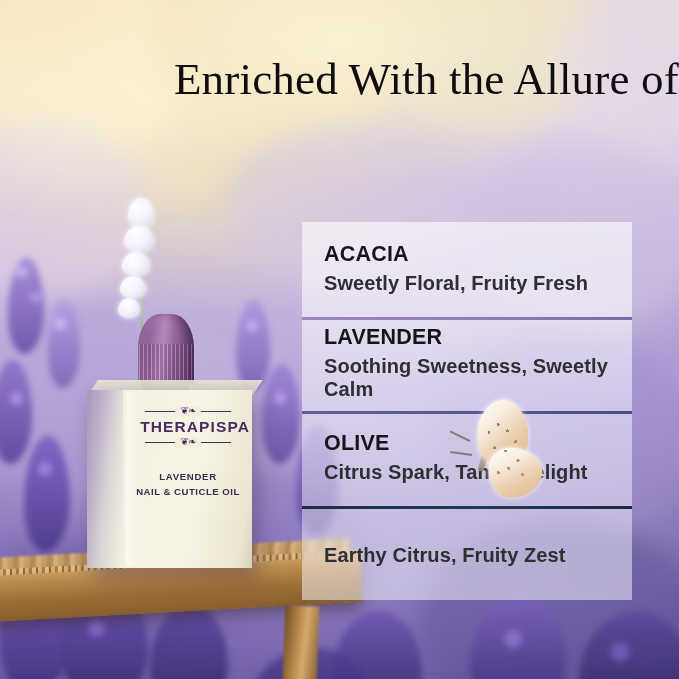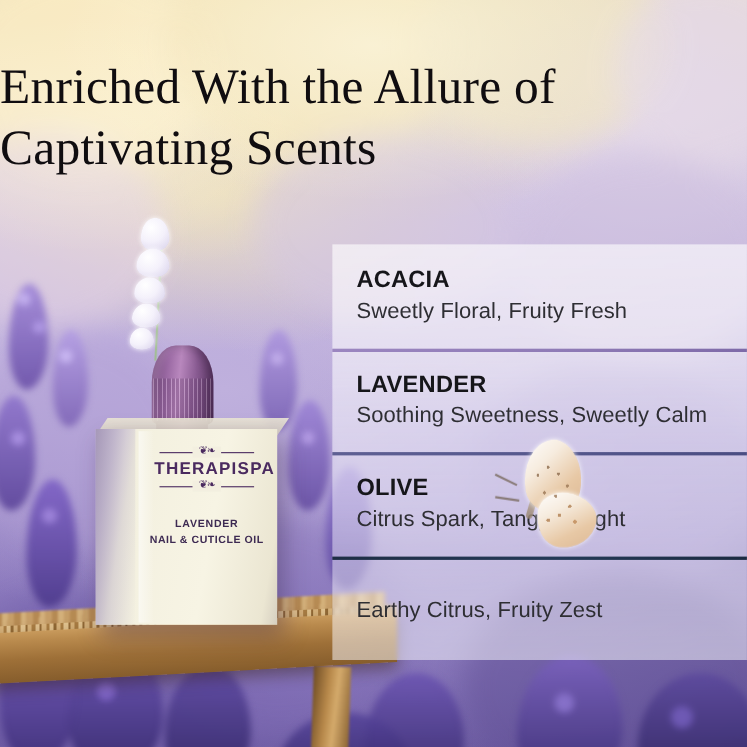--- a/index.html
+++ b/index.html
@@ -289,34 +289,34 @@
     width: 22px; height: 1.6px;
     background: rgba(120,105,92,.8);
     transform-origin: right center;
   }
 
   
   .headline {
     position: absolute;
     left: 0; top: 52px;
     width: 679px;
-    text-align: left;
+    text-align: right;
     font-family: "Liberation Serif", "DejaVu Serif", serif;
     font-size: 45px;
     line-height: 1.22;
     color: #100d10;
     letter-spacing: .2px;
   }
   .headline .hl-line { display: block; }
 
   
   .scent-panel {
     position: absolute;
     left: 302px; top: 222px;
-    width: 377px; height: 378px;
+    width: 330px; height: 378px;
     background: linear-gradient(180deg,
         rgba(255,255,255,.62) 0%,
         rgba(255,255,255,.58) 24%,
         rgba(250,250,255,.50) 50%,
         rgba(248,248,255,.46) 74%,
         rgba(250,250,255,.52) 100%);
     backdrop-filter: blur(2px);
     display: flex;
     flex-direction: column;
   }
@@ -343,21 +343,21 @@
     font-weight: 700;
     color: #16161a;
     letter-spacing: .2px;
     line-height: 1.1;
     position: relative;
     z-index: 2;
   }
   .scent-desc {
     margin-top: 5px;
     font-size: 20px;
-    font-weight: 400;
+    font-weight: 700;
     color: #2e2e33;
     letter-spacing: .1px;
     line-height: 1.15;
     position: relative;
     z-index: 2;
   }
 </style>
 </head>
 <body>
 
@@ -443,21 +443,20 @@
       <div class="brand-rule">
         <span class="brand-knot">❦❧</span>
       </div>
       <div class="label-sub1">LAVENDER</div>
       <div class="label-sub2">NAIL &amp; CUTICLE OIL</div>
     </div>
   </div>
 
   <div class="headline">
     <span class="hl-line">Enriched With the Allure of</span>
-    <span class="hl-line">Captivating Scents</span>
   </div>
 
   <div class="scent-panel">
 
     <div class="scent-row">
       <div class="scent-title">ACACIA</div>
       <div class="scent-desc">Sweetly Floral, Fruity Fresh</div>
     </div>
 
     <div class="scent-row div-1">

